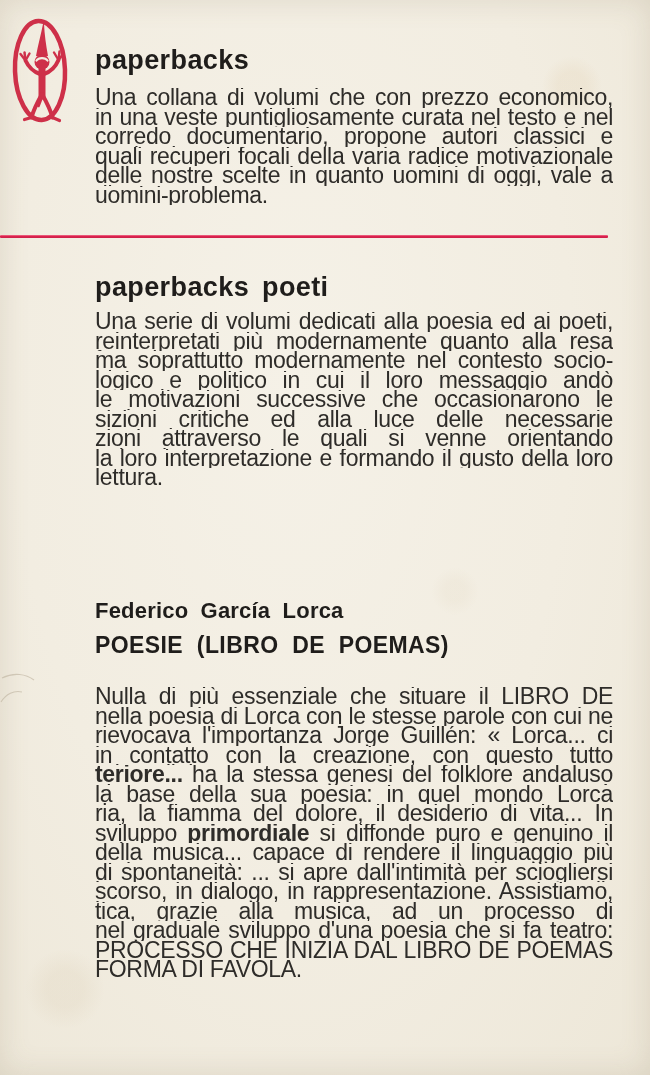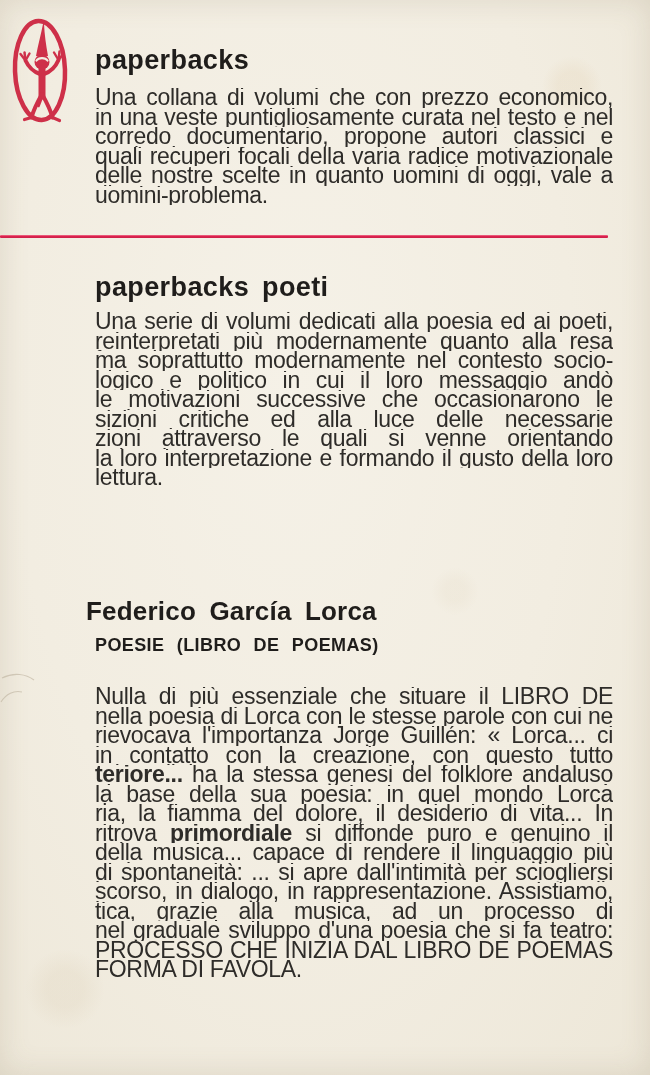--- a/index.html
+++ b/index.html
@@ -55,27 +55,27 @@
   .p-poeti  { top:312px; }
   .p-book   { top:687px; }
 
   .ln { text-align:justify; text-align-last:justify; overflow:hidden; white-space:nowrap; }
   .ln.last { text-align-last:left; }
   
   .ln { white-space:normal; height:19.5px; }
   .b { font-weight:bold; }
 
   .author {
-    position:absolute; left:86px; top:598px;
-    font-weight:bold; font-size:26px; line-height:26px;
+    position:absolute; left:95px; top:598px;
+    font-weight:bold; font-size:22px; line-height:26px;
     word-spacing:6px; letter-spacing:.2px; color:#1f1d1b;
   }
   .booktitle {
     position:absolute; left:95px; top:631px;
-    font-weight:bold; font-size:18px; line-height:28px;
+    font-weight:bold; font-size:23px; line-height:28px;
     word-spacing:7px; letter-spacing:.4px; color:#1f1d1b;
   }
 
   .crease { position:absolute; left:0; top:650px; width:40px; height:70px; opacity:.55; }
 </style>
 </head>
 <body>
 
 <div class="page">
 
@@ -139,21 +139,21 @@
   <div class="booktitle">POESIE (LIBRO DE POEMAS)</div>
 
   <div class="para p-book">
       <div class="ln"><span>Nulla di più essenziale che situare il LIBRO DE POEMAS</span></div>
       <div class="ln"><span>nella poesia di Lorca con le stesse parole con cui ne</span></div>
       <div class="ln"><span>rievocava l'importanza Jorge Guillén: « Lorca... ci metteva</span></div>
       <div class="ln"><span>in contatto con la creazione, con questo tutto primordiale</span></div>
       <div class="ln"><span class="b">teriore...</span><span> ha la stessa genesi del folklore andaluso che è</span></div>
       <div class="ln"><span>la base della sua poesia: in quel mondo Lorca ritrova</span></div>
       <div class="ln"><span>ria, la fiamma del dolore, il desiderio di vita... In questo</span></div>
-      <div class="ln"><span>ritrova </span><span class="b">primordiale</span><span> si diffonde puro e genuino il valore</span></div>
+      <div class="ln"><span>sviluppo </span><span class="b">primordiale</span><span> si diffonde puro e genuino il valore</span></div>
       <div class="ln"><span>della musica... capace di rendere il linguaggio più carico</span></div>
       <div class="ln"><span>di spontaneità: ... si apre dall'intimità per sciogliersi in di-</span></div>
       <div class="ln"><span>scorso, in dialogo, in rappresentazione. Assistiamo, in pra-</span></div>
       <div class="ln"><span>tica, grazie alla musica, ad un processo di metamorfosi,</span></div>
       <div class="ln"><span>nel graduale sviluppo d'una poesia che si fa teatro: UN</span></div>
       <div class="ln"><span>PROCESSO CHE INIZIA DAL LIBRO DE POEMAS SOTTO</span></div>
       <div class="ln last"><span>FORMA DI FAVOLA.</span></div>
     </div>
 
   <svg class="crease" viewBox="0 0 40 70" aria-hidden="true">

